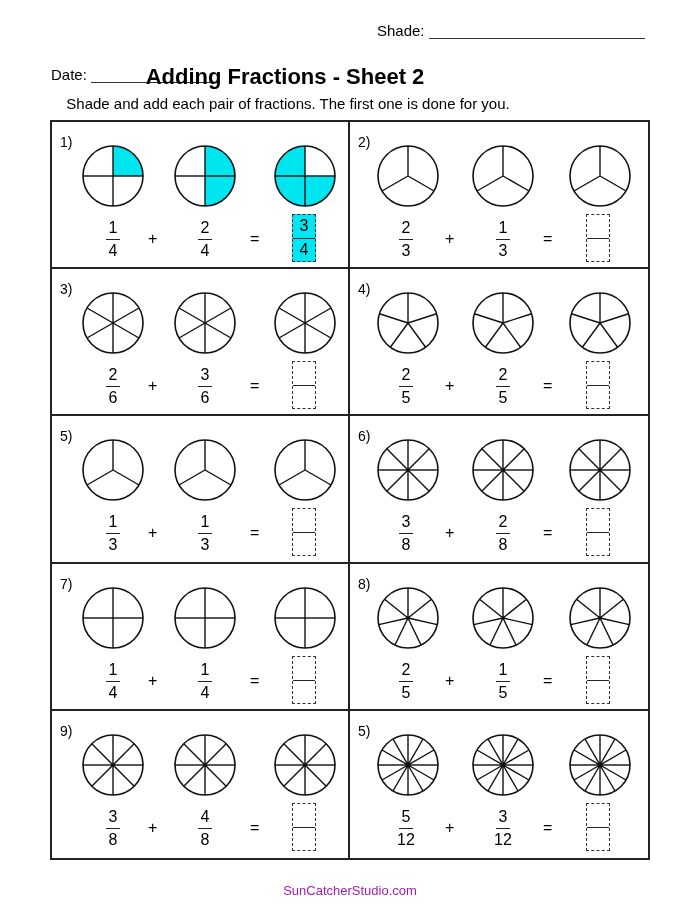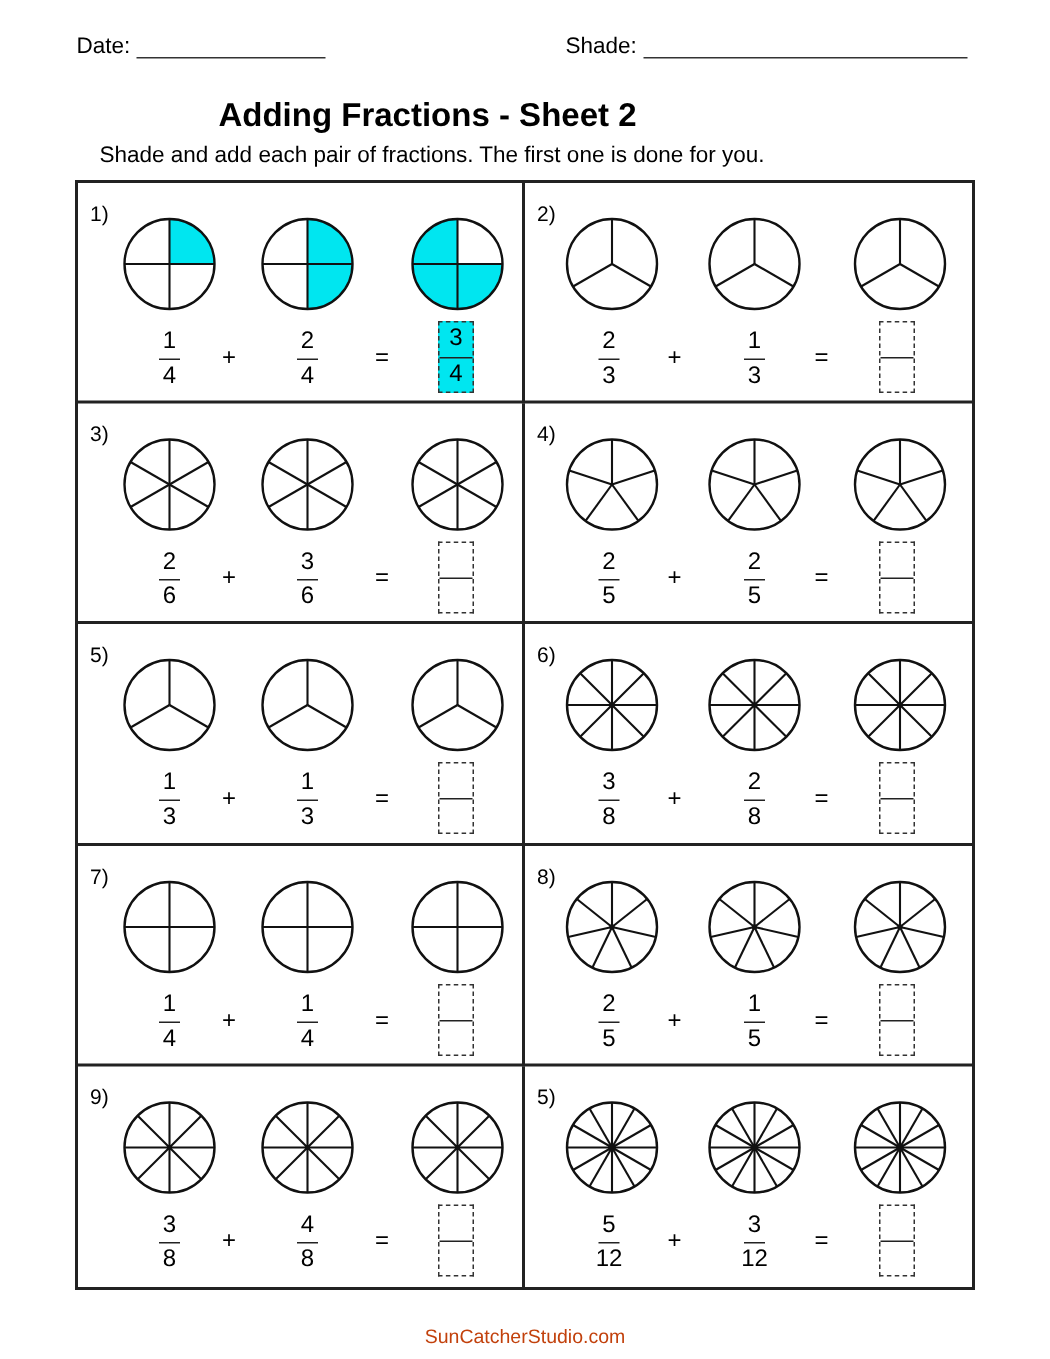--- a/index.html
+++ b/index.html
@@ -1,19 +1,19 @@
 <!DOCTYPE html>
 <html><head>
 <meta charset="utf-8">
 <style>
   html, body { margin: 0; padding: 0; background: #ffffff; }
   body { width: 700px; height: 906px; position: relative; font-family: "Liberation Sans", sans-serif; color: #000; overflow: hidden; }
   .field { position: absolute; top: 22px; font-size: 15px; display: flex; align-items: flex-end; }
   .field .line { border-bottom: 1px solid #333; margin-left: 4px; height: 14px; }
-  #date-field { left: 51px; }
+  #date-field { left: 51px; margin-top: 44px; }
   #date-field .line { width: 126px; }
   #name-field { left: 377px; }
   #name-field .line { width: 216px; }
   .title { position: absolute; top: 64px; left: 0; width: 570px; text-align: center; font-size: 22px; font-weight: bold; }
   .subtitle { position: absolute; top: 95px; left: 0; width: 576px; text-align: center; font-size: 15px; }
   .grid { position: absolute; left: 50px; top: 120px; width: 600px; height: 740px; border: 2px solid #222; box-sizing: border-box; display: grid; grid-template-columns: 1fr 1fr; grid-template-rows: repeat(5, 1fr); }
   .cell { position: relative; border-right: 2px solid #222; border-bottom: 2px solid #222; box-sizing: border-box; }
   .cell:nth-child(2n) { border-right: none; }
   .cell:nth-last-child(-n+2) { border-bottom: none; }
   .num { position: absolute; left: 8px; top: 12px; font-size: 14px; }
@@ -36,21 +36,21 @@
   .ans .ad { position: absolute; left: 0; right: 0; top: 24px; }
   .ans.filled { background: #00e6f0; }
   .cell.right .pie.p1 { left: 26px; }
   .cell.right .pie.p2 { left: 121px; }
   .cell.right .pie.p3 { left: 218px; }
   .cell.right .frac.f1 { left: 41px; }
   .cell.right .frac.f2 { left: 138px; }
   .cell.right .op.plus { left: 95px; }
   .cell.right .op.eq { left: 193px; }
   .cell.right .ans { left: 236px; }
-  .footer { position: absolute; top: 883px; left: 0; width: 700px; text-align: center; font-size: 13px; color: #c2410c; }
+  .footer { position: absolute; top: 883px; left: 0; width: 700px; text-align: center; font-size: 13px; color: #a21caf; }
 </style>
 </head>
 <body>
 
 <div class="field" id="date-field">
   <span>Date:</span>
   <span class="line"></span>
 </div>
 <div class="field" id="name-field">
   <span>Shade:</span>

